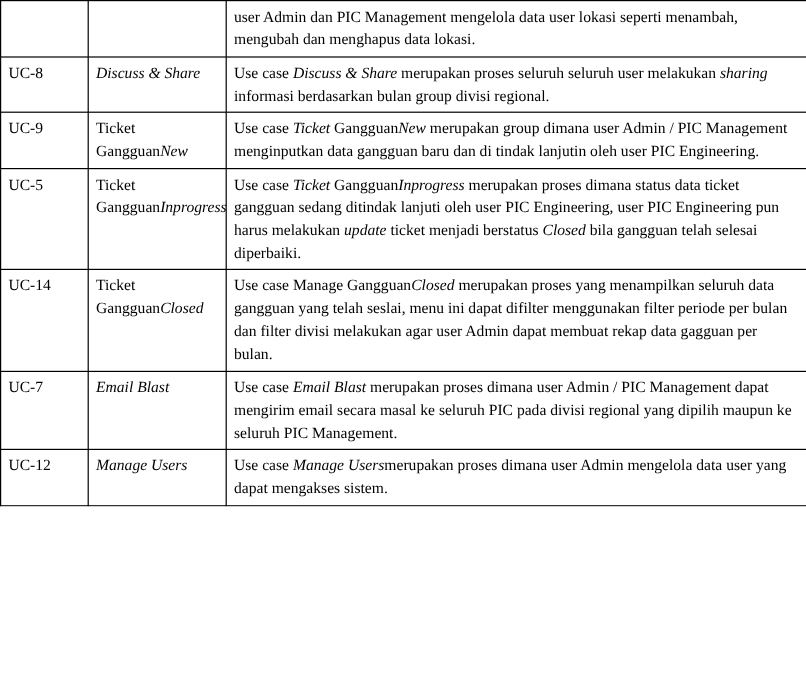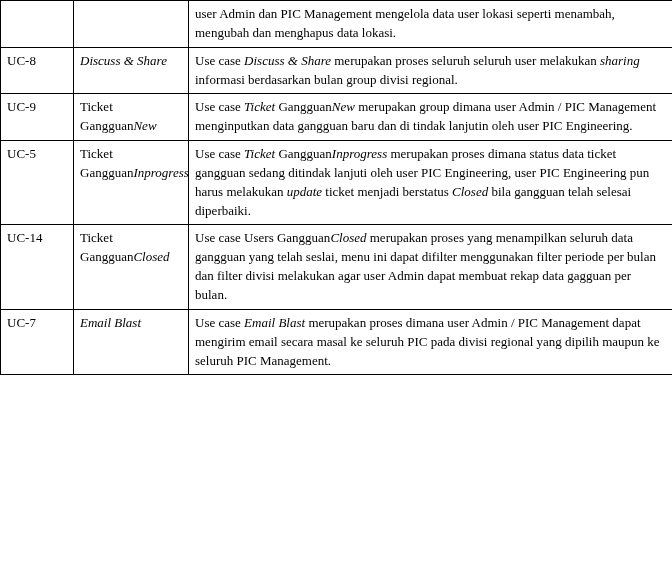--- a/index.html
+++ b/index.html
@@ -55,22 +55,27 @@
           <td><span>Use case </span><span style="font-style: italic;">Ticket</span><span> Gangguan</span><span style="font-style: italic;">New</span><span> merupakan group dimana user Admin / PIC Management menginputkan data gangguan baru dan di tindak lanjutin oleh user PIC Engineering.</span></td>
         </tr>
         <tr>
           <td>UC-5</td>
           <td><span>Ticket Gangguan</span><span style="font-style: italic;">Inprogress</span></td>
           <td><span>Use case </span><span style="font-style: italic;">Ticket</span><span> Gangguan</span><span style="font-style: italic;">Inprogress</span><span> merupakan proses dimana status data ticket gangguan sedang ditindak lanjuti oleh user PIC Engineering, user PIC Engineering pun harus melakukan </span><span style="font-style: italic;">update</span><span> ticket menjadi berstatus </span><span style="font-style: italic;">Closed</span><span> bila gangguan telah selesai diperbaiki.</span></td>
         </tr>
         <tr>
           <td>UC-14</td>
           <td><span>Ticket Gangguan</span><span style="font-style: italic;">Closed</span></td>
-          <td><span>Use case Users Gangguan</span><span style="font-style: italic;">Closed</span><span> merupakan proses yang menampilkan seluruh data gangguan yang telah seslai, menu ini dapat difilter menggunakan filter periode per bulan dan filter divisi melakukan agar user Admin dapat membuat rekap data gagguan per bulan.</span></td>
+          <td><span>Use case Manage Gangguan</span><span style="font-style: italic;">Closed</span><span> merupakan proses yang menampilkan seluruh data gangguan yang telah seslai, menu ini dapat difilter menggunakan filter periode per bulan dan filter divisi melakukan agar user Admin dapat membuat rekap data gagguan per bulan.</span></td>
         </tr>
         <tr>
           <td>UC-7</td>
           <td><span style="font-style: italic;">Email Blast</span></td>
           <td><span>Use case </span><span style="font-style: italic;">Email Blast</span><span> merupakan proses dimana user Admin / PIC Management dapat mengirim email secara masal ke seluruh PIC pada divisi regional yang dipilih maupun ke seluruh PIC Management.</span></td>
         </tr>
+        <tr>
+          <td>UC-12</td>
+          <td><span style="font-style: italic;">Manage Users</span></td>
+          <td><span>Use case </span><span style="font-style: italic;">Manage Users</span><span>merupakan proses dimana user Admin mengelola data user yang dapat mengakses sistem.</span></td>
+        </tr>
       </tbody>
   </table>
 </div>
 
 </body></html>

